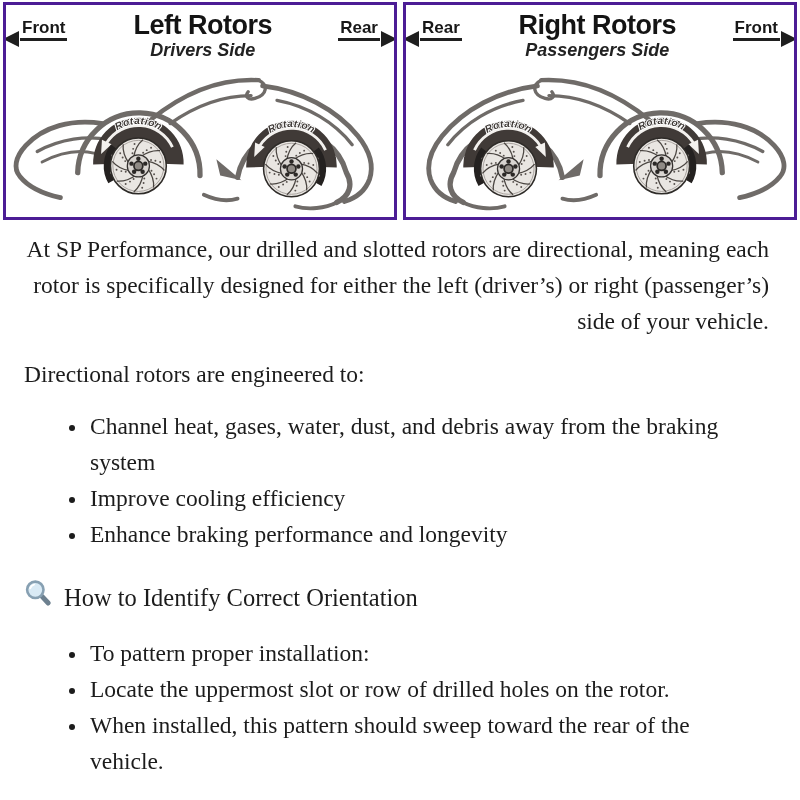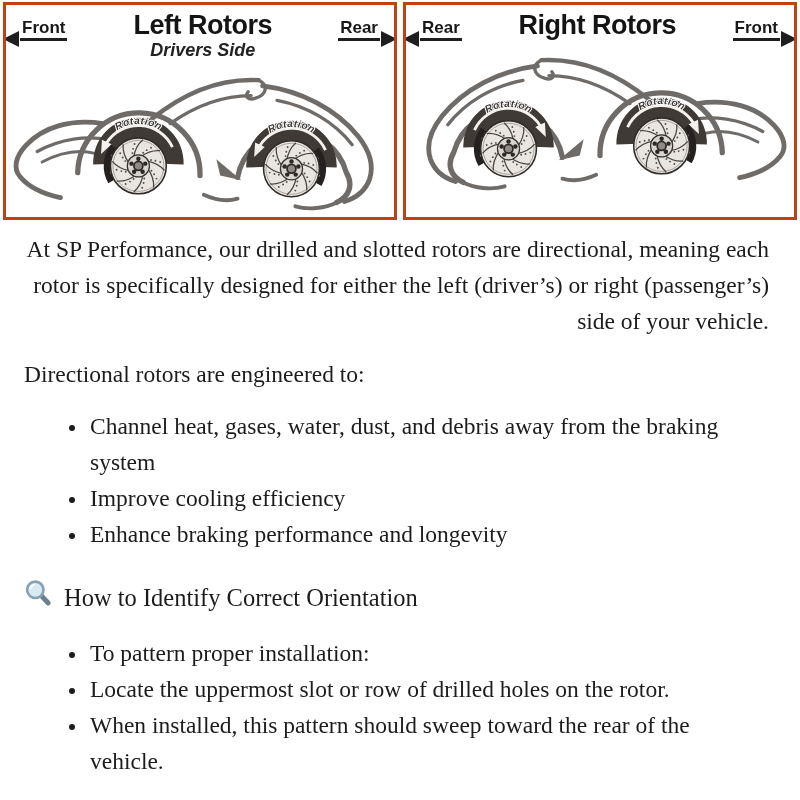--- a/index.html
+++ b/index.html
@@ -1,20 +1,20 @@
 <!DOCTYPE html>
 <html><head>
 <meta charset="utf-8">
 <style>
   html,body{margin:0;padding:0;background:#ffffff;}
   body{width:800px;font-family:"Liberation Serif",serif;color:#1c1c1c;}
 
   
   .figure{display:flex;gap:6px;padding:2px 3px 0;box-sizing:border-box;width:800px;}
-  .panel{flex:1;border:3px solid #c2410c;background:#fff;height:212px;box-sizing:content-box;
+  .panel{flex:1;border:3px solid #4c1d95;background:#fff;height:212px;box-sizing:content-box;
          font-family:"Liberation Sans",sans-serif;overflow:hidden;}
   .panel-header{display:flex;justify-content:space-between;align-items:flex-start;padding:7px 14px 0;}
   .dir-label{position:relative;font-weight:bold;font-size:17px;color:#181818;
              border-bottom:3px solid #1f1f1f;line-height:1.15;margin-top:6px;padding:0 2px 0;}
   .dir-label .tri{position:absolute;width:0;height:0;bottom:-9px;}
   .tri-left{left:-17px;border-top:8px solid transparent;border-bottom:8px solid transparent;
             border-right:16px solid #1f1f1f;}
   .tri-right{right:-17px;border-top:8px solid transparent;border-bottom:8px solid transparent;
              border-left:16px solid #1f1f1f;}
   .panel-title-block{text-align:center;margin-top:0;}
@@ -175,20 +175,21 @@
   </div>
 
   <div class="panel">
     <div class="panel-header">
       <span class="dir-label">
         <span class="tri tri-left"></span>
         <span>Rear</span>
       </span>
       <div class="panel-title-block">
         <div class="panel-title">Right Rotors</div>
+        <div class="panel-subtitle">Passengers Side</div>
       </div>
       <span class="dir-label">
         <span>Front</span>
         <span class="tri tri-right"></span>
       </span>
     </div>
     <svg id="car-right" class="car-svg" viewBox="0 0 394 162" preserveAspectRatio="xMidYMid meet">
         <g transform="translate(394 0) scale(-1 1)">
           <path d="M70 118 A63 63 0 0 1 197 121" stroke="#6f6b68" stroke-width="5.5" fill="none" stroke-linecap="round"></path>
           <path d="M236 123 A58 58 0 0 1 349 118 C356 130 353 142 339 149" stroke="#6f6b68" stroke-width="5.5" fill="none" stroke-linecap="round"></path>

